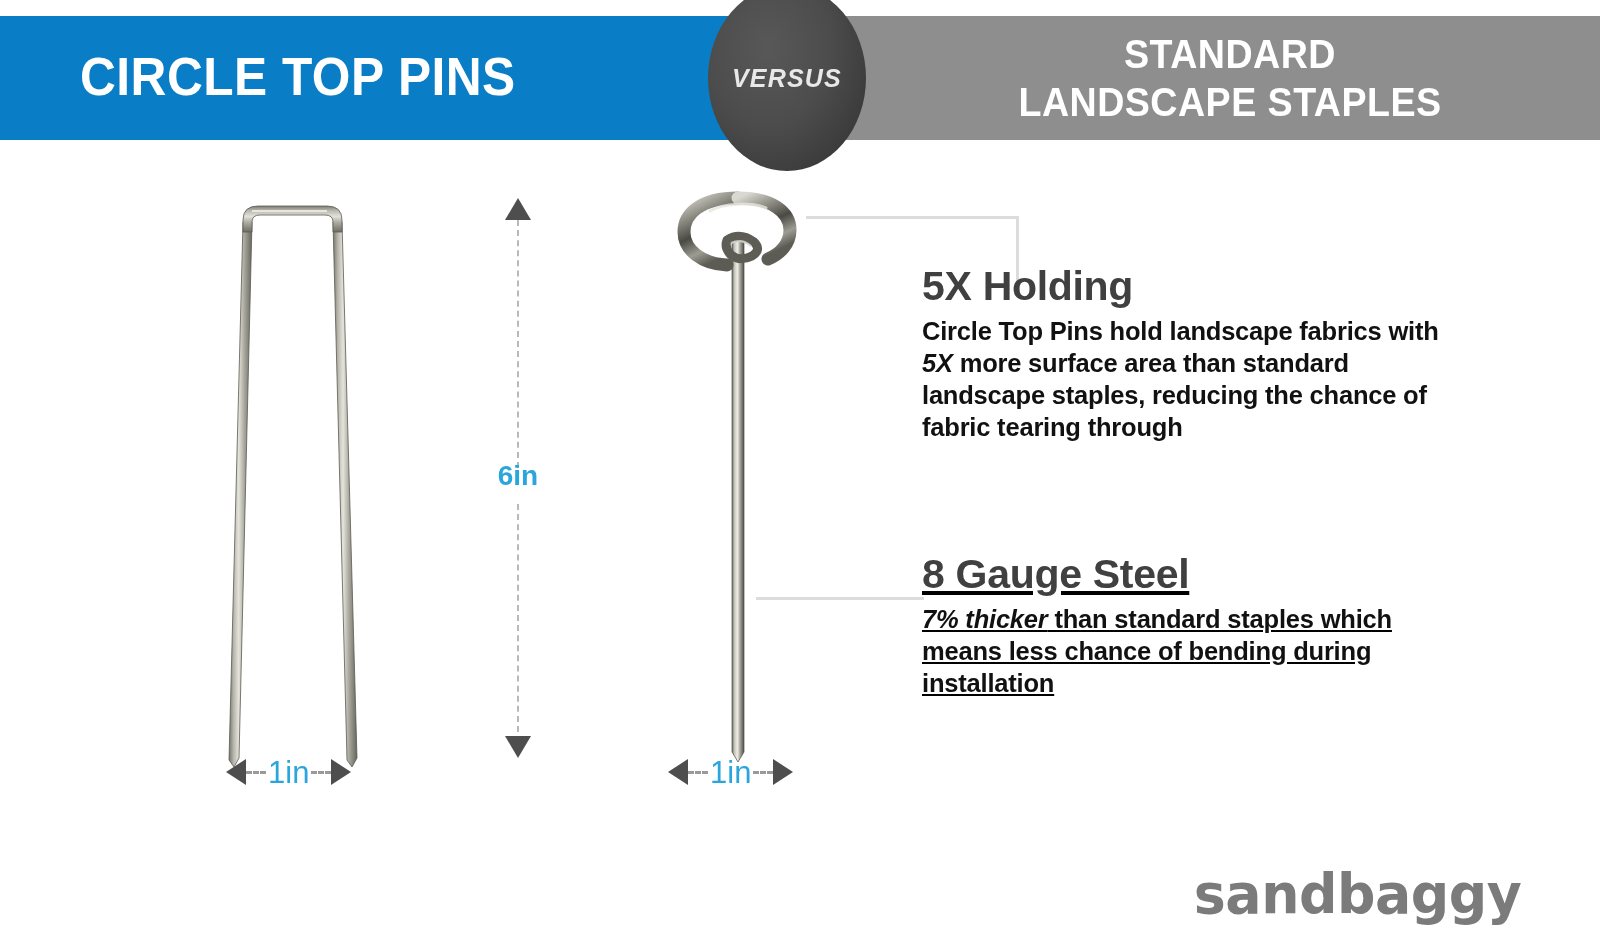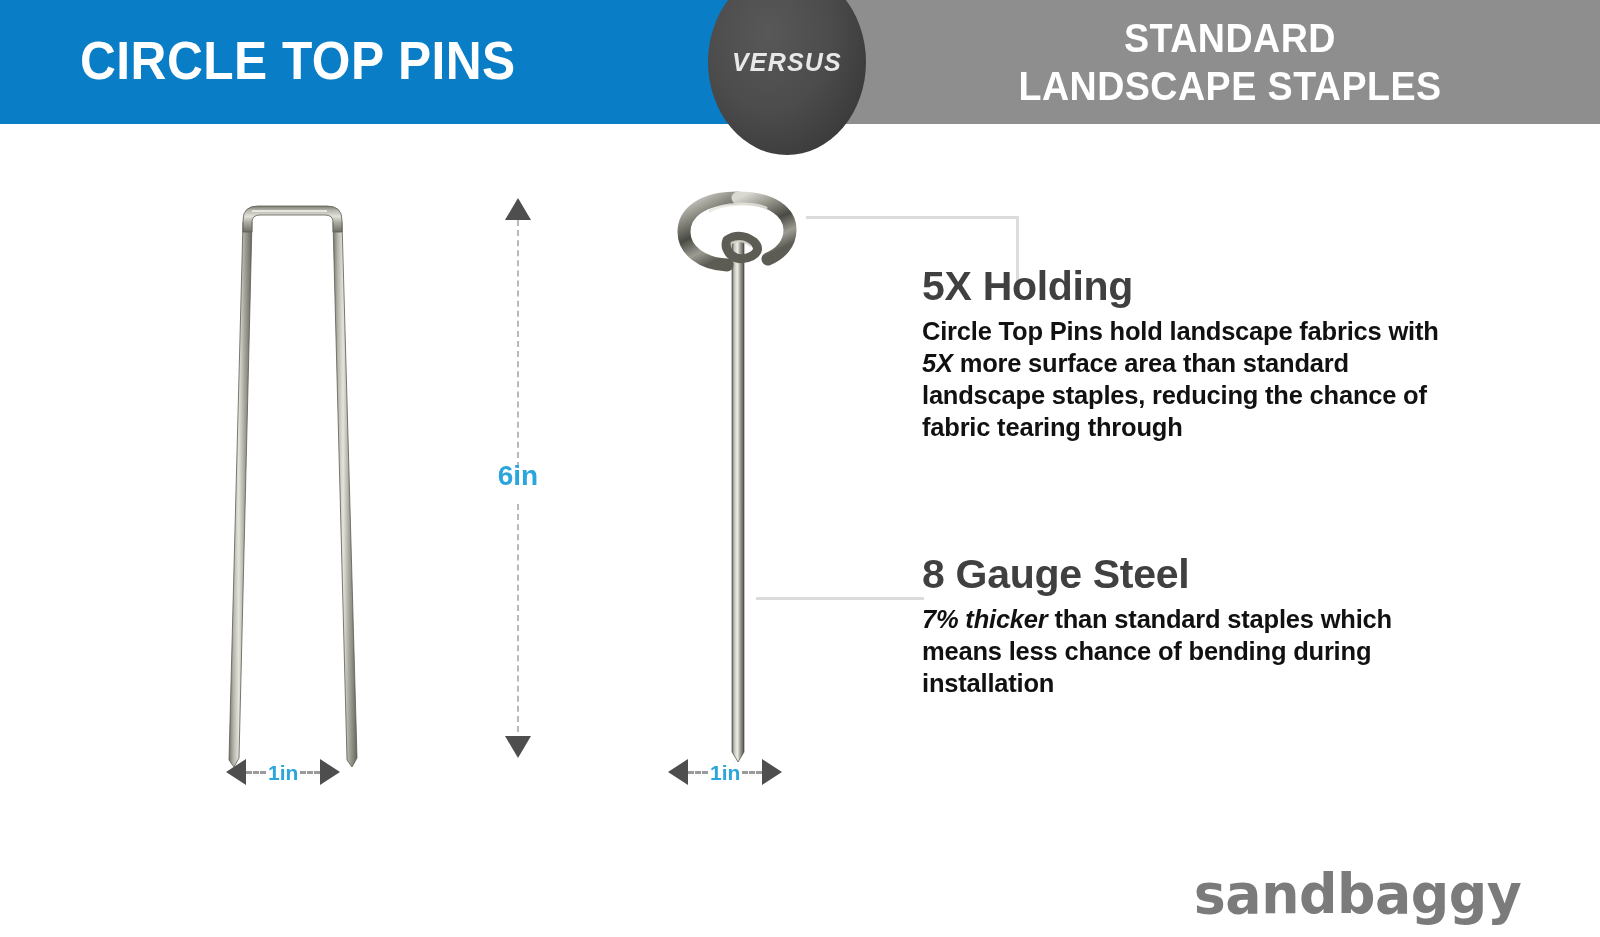--- a/index.html
+++ b/index.html
@@ -14,21 +14,21 @@
     position: relative;
     width: 1600px;
     height: 937px;
     background: #ffffff;
     overflow: hidden;
   }
 
   
   .header {
     position: absolute;
-    left: 0; top: 0;
+    left: 0; top: 16px;
     width: 1600px;
     height: 124px;
   }
   .header-left {
     position: absolute;
     left: 0; top: 0;
     width: 790px;
     height: 124px;
     background: #0a7dc7;
   }
@@ -175,36 +175,36 @@
     border-bottom: 13px solid transparent;
     border-left: 20px solid #4e4e4e;
   }
   .dim-horz .dash {
     width: 20px;
     border-top: 3px dashed #9a9a9a;
     height: 0;
   }
   .dim-horz .dim-text {
     color: #2ba6dd;
-    font-size: 21px;
-    font-weight: bold;
+    font-size: 31px;
+    font-weight: normal;
     padding: 0 2px;
     white-space: nowrap;
     line-height: 31px;
   }
   #dim-left  { left: 226px; top: 752px; }
   #dim-right { left: 668px; top: 752px; }
 
   
   .callout {
     position: absolute;
     width: 540px;
   }
   #callout-holding { left: 922px; top: 263px; }
-  #callout-gauge   { left: 922px; top: 551px; }
+  #callout-gauge   { left: 922px; top: 551px; text-decoration: underline; }
 
   .callout h2 {
     margin: 0 0 6px 0;
     color: #404040;
     font-size: 41px;
     font-weight: bold;
     line-height: 46px;
     letter-spacing: -0.3px;
   }
   .callout p {

